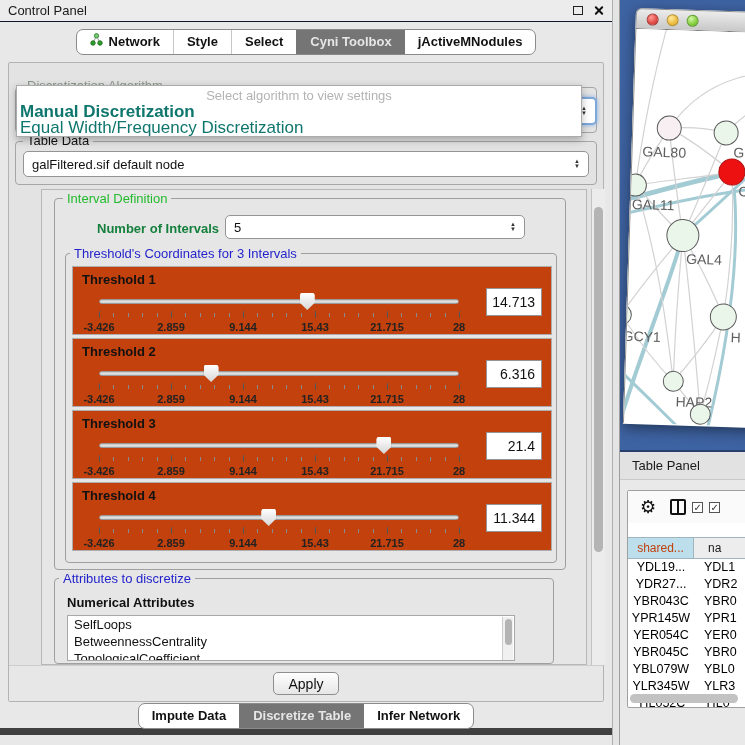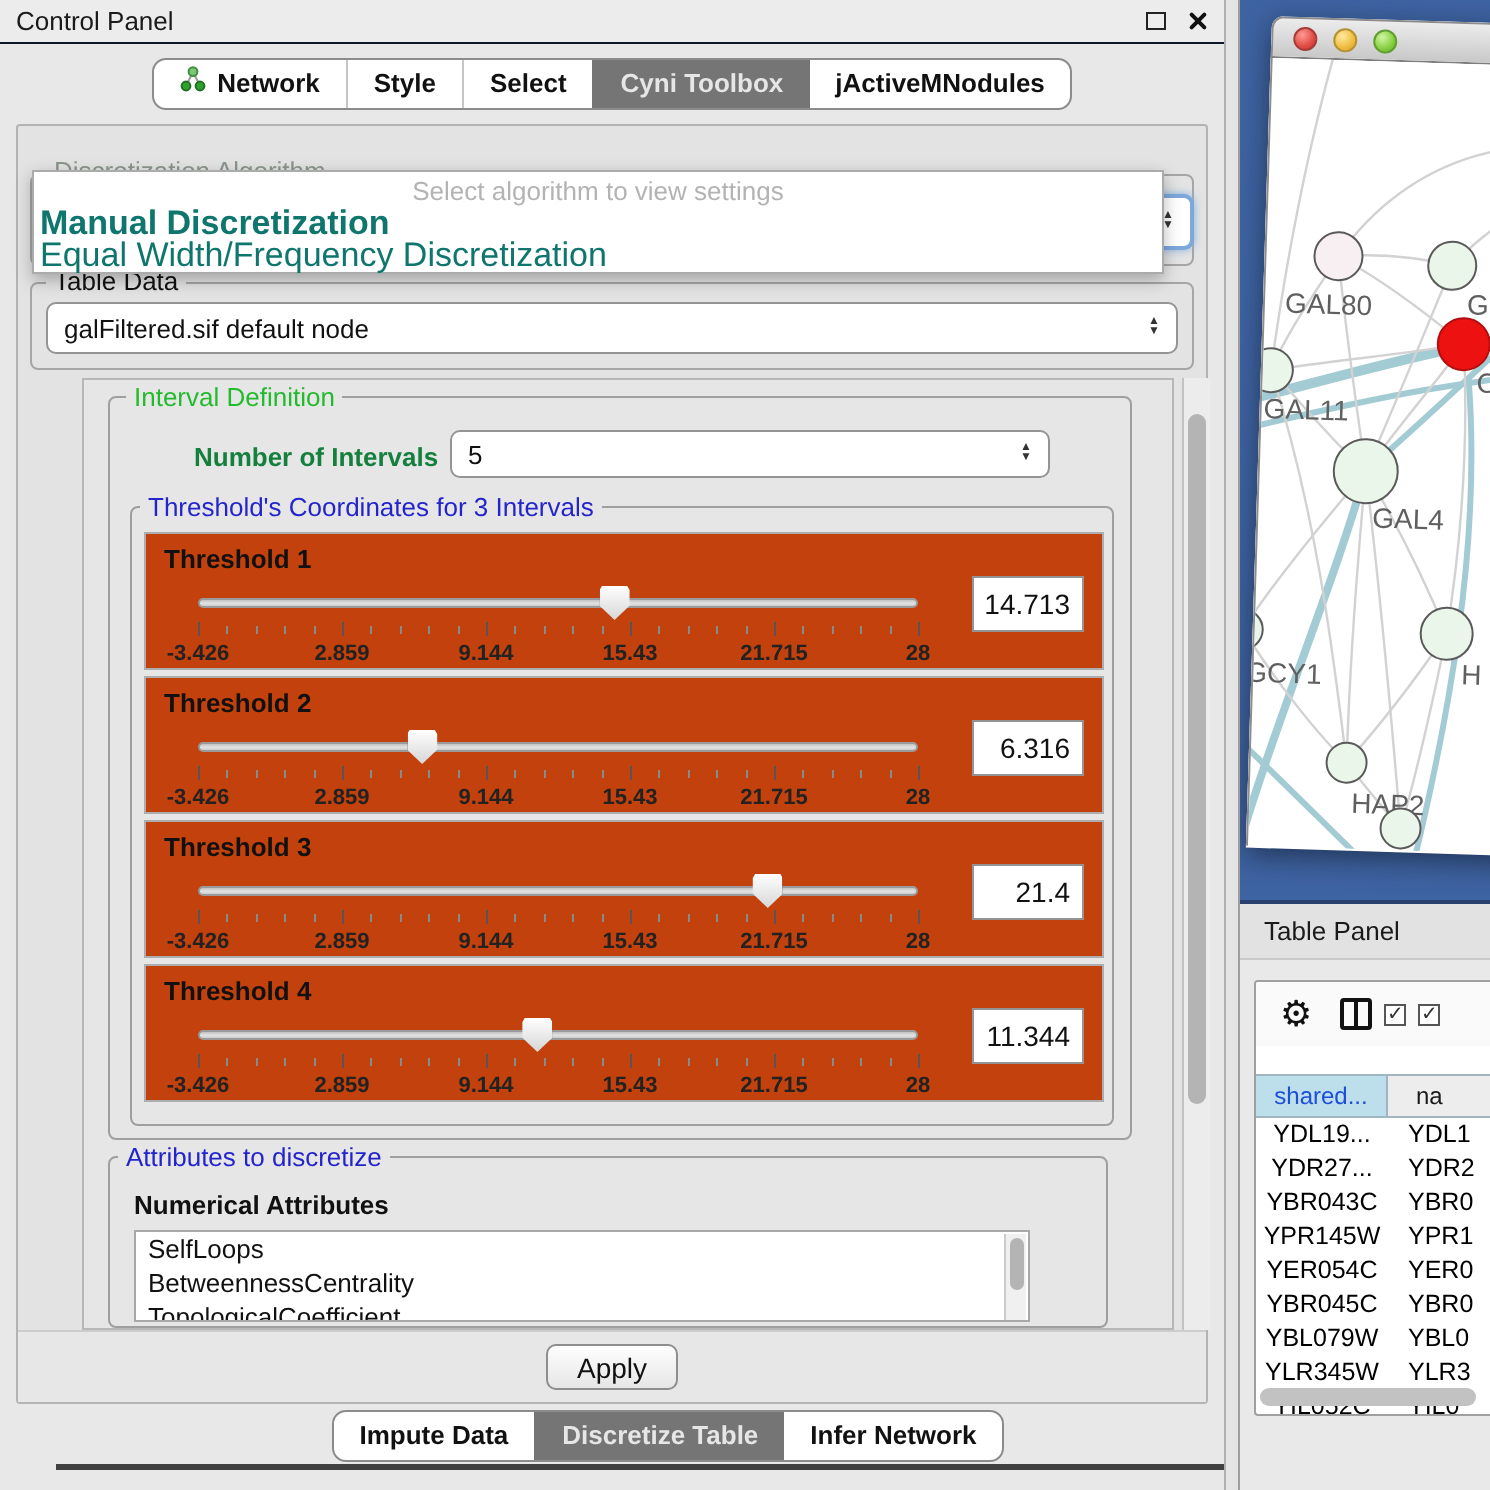--- a/index.html
+++ b/index.html
@@ -84,21 +84,21 @@
   .attr-scroll{position:absolute;right:1px;top:1px;width:11px;height:44px;background:#f0f0f0;border-left:1px solid #ccc;}
   .attr-scroll .thumb{position:absolute;left:1.5px;top:2px;width:7px;height:26px;background:#b4b4b4;border-radius:4px;cursor:grab;}
 
   .applyrow{position:absolute;left:0;top:602px;width:594px;height:36px;background:#e7e7e7;
     border-top:1px solid #cdcdcd;display:flex;align-items:center;justify-content:center;}
   .apply-btn{width:66px;height:23px;background:linear-gradient(#fefefe,#e6e6e6);
     border:1px solid #8e8e8e;border-radius:5px;font-size:14px;color:#111;
     font-family:"Liberation Sans",sans-serif;cursor:pointer;}
 
   .bottom-tabrow{position:absolute;left:0;top:703px;width:612px;height:32px;display:flex;
-    align-items:center;justify-content:center;border-bottom:3px solid #404040;margin-left:28px;}
+    align-items:center;justify-content:center;border-bottom:7px solid #404040;}
 
   
   #divider{position:absolute;left:612px;top:0;width:8px;height:745px;background:#e4e4e4;
     border-left:1px solid #b0b0b0;border-right:1px solid #9e9e9e;}
 
   
   #right-panel{position:absolute;left:620px;top:0;width:125px;height:745px;background:#e9e9e9;}
   .net-area{position:relative;width:125px;height:452px;background:#3e63a2;overflow:hidden;
     border-bottom:2px solid #27406e;}
   .mac-window{position:absolute;left:16px;top:8px;width:182px;height:416px;
@@ -120,21 +120,21 @@
   .tp-panel{position:absolute;left:7px;top:10px;width:130px;height:218px;background:#fff;
     border:1px solid #a0a0a0;border-radius:2px;overflow:hidden;}
   .tp-toolbar{position:relative;height:32px;background:#fafafa;display:flex;align-items:center;}
   .gear-glyph{font-size:18px;color:#111;margin-left:12px;cursor:pointer;line-height:18px;}
   .colsplit-icon{width:16px;height:16px;border:2px solid #111;border-radius:2px;margin-left:14px;position:relative;cursor:pointer;}
   .colsplit-icon:before{content:"";position:absolute;left:5px;top:0;width:2px;height:12px;background:#111;}
   .cbox{width:11px;height:11px;border:1px solid #555;background:#fff;margin-left:6px;
     font-size:10px;line-height:10px;color:#333;text-align:center;cursor:pointer;}
   .cbox:first-of-type{margin-left:16px;}
   .tp-head{display:flex;height:22px;border-top:1px solid #9fb6c0;border-bottom:1px solid #9fb6c0;margin-top:14px;}
-  .tp-hc1{width:66px;background:#bcdfeb;border-right:1px solid #9fb6c0;font-size:12px;color:#1d4ed8;
+  .tp-hc1{width:66px;background:#bcdfeb;border-right:1px solid #9fb6c0;font-size:12px;color:#c2410c;
     text-align:center;line-height:20px;cursor:pointer;overflow:hidden;white-space:nowrap;}
   .tp-hc2{flex:1;background:#ededed;font-size:12px;color:#1a1a1a;line-height:20px;padding-left:14px;
     cursor:pointer;overflow:hidden;white-space:nowrap;}
   .tp-rows{position:relative;}
   .tp-row{display:flex;height:17px;cursor:pointer;}
   .tp-c1{width:66px;font-size:12.5px;color:#000;text-align:center;line-height:17px;overflow:hidden;white-space:nowrap;}
   .tp-c2{flex:1;font-size:12.5px;color:#000;line-height:17px;padding-left:10px;overflow:hidden;white-space:nowrap;}
   .tp-hscroll{position:absolute;left:2px;bottom:4px;width:120px;height:9px;}
   .tp-hscroll .thumb{width:108px;height:9px;background:#c2c2c2;border-radius:5px;cursor:grab;}
 </style>

